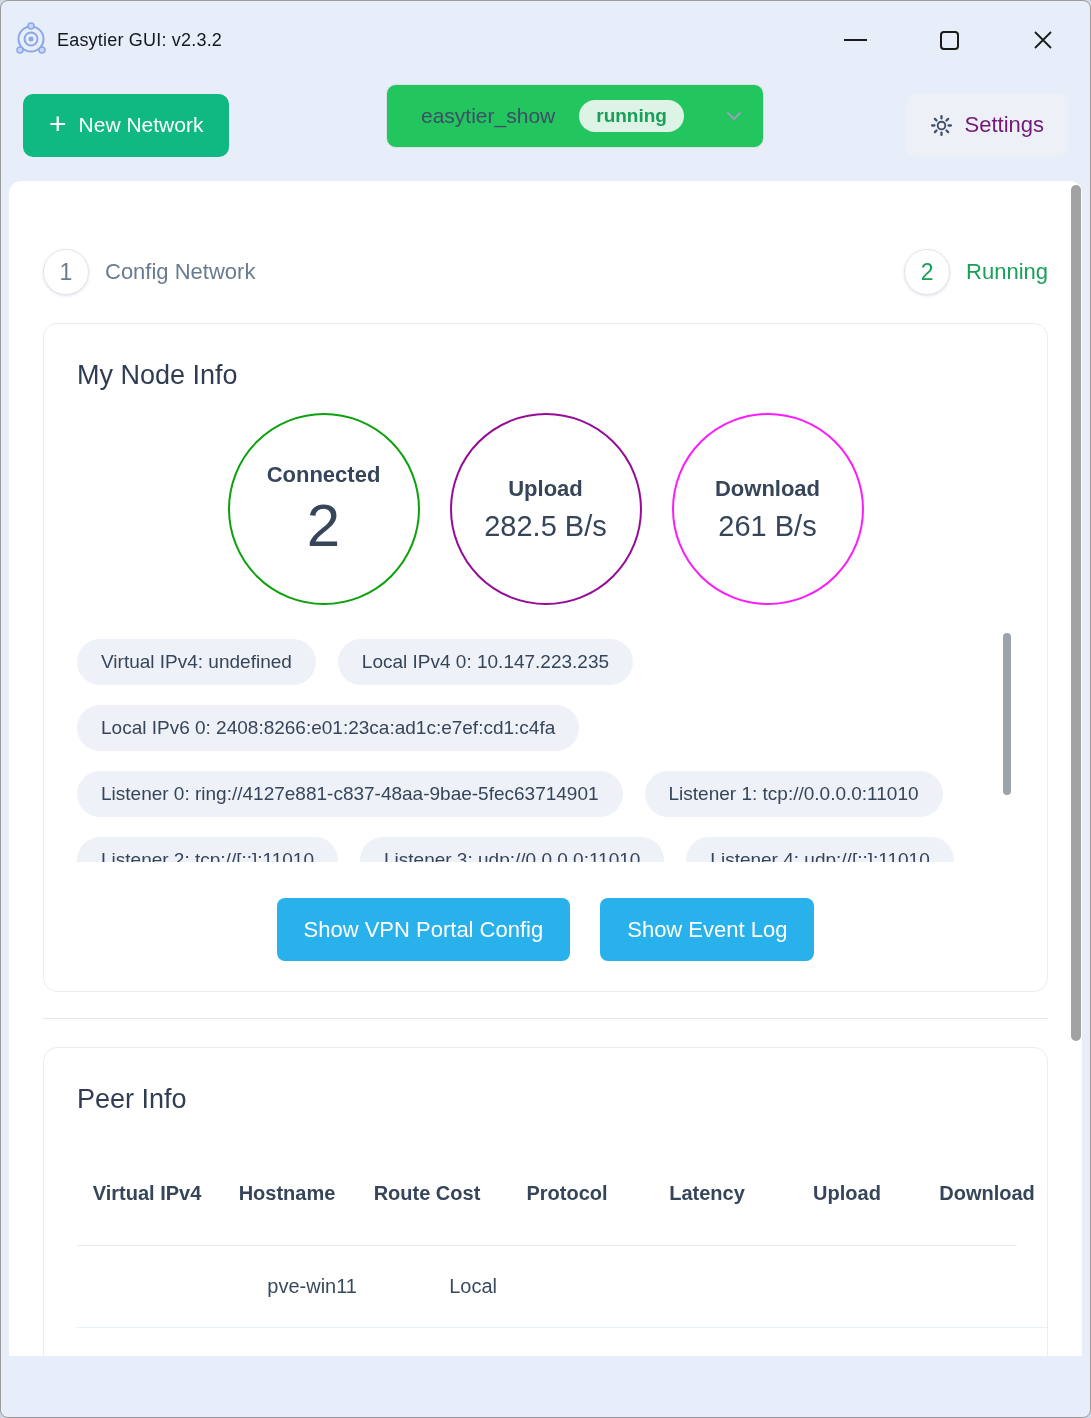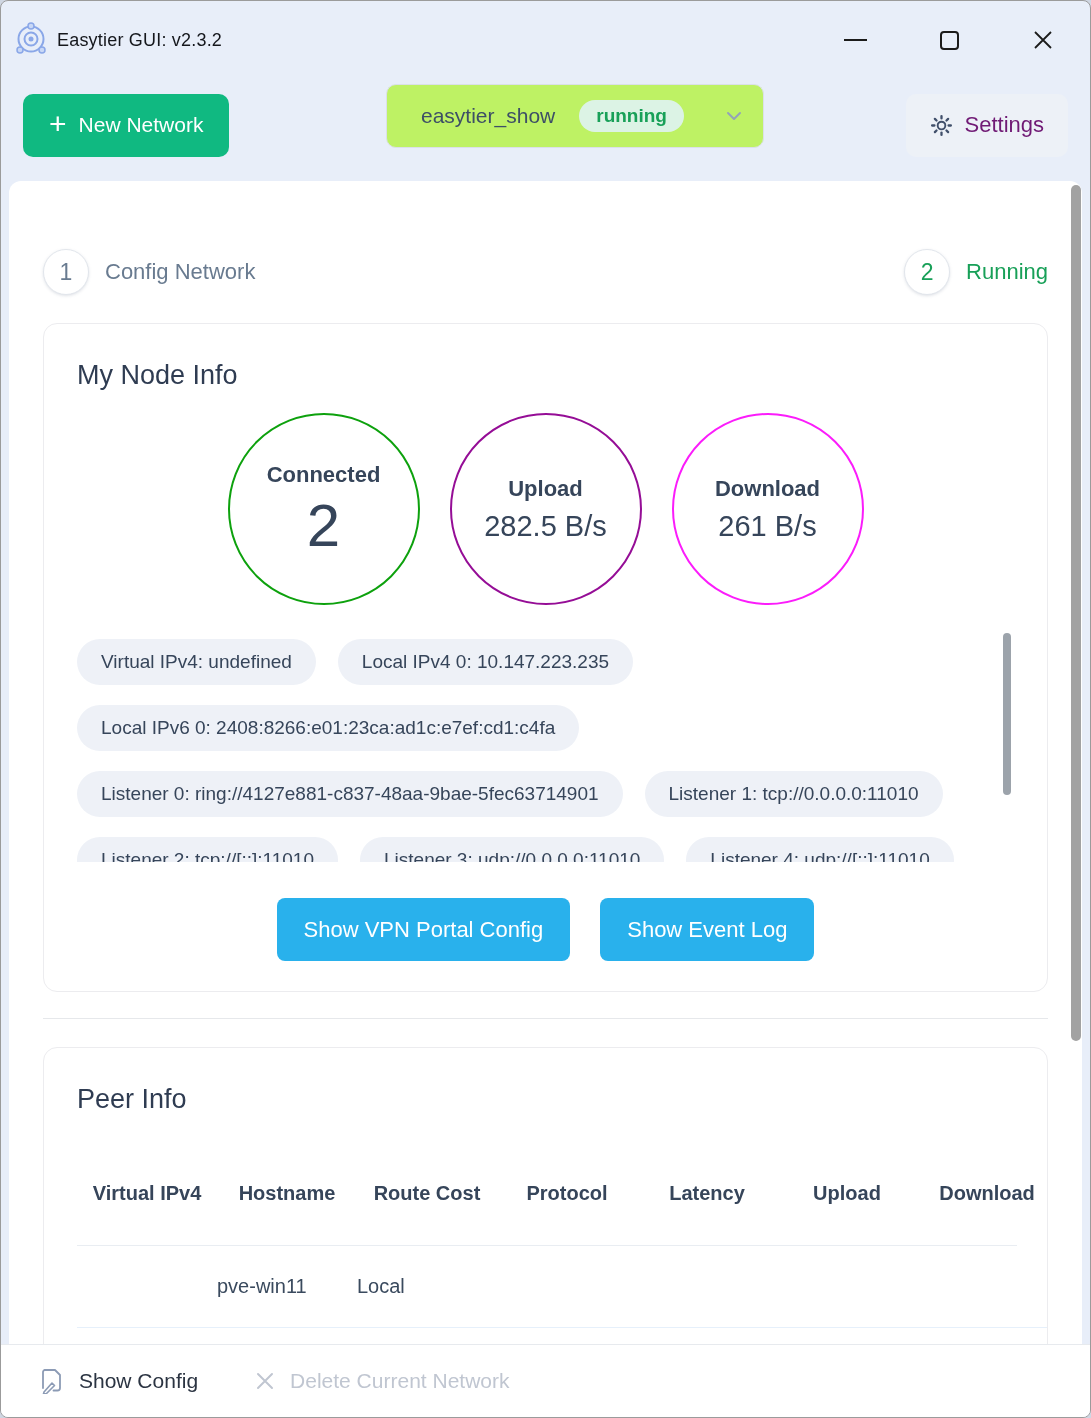--- a/index.html
+++ b/index.html
@@ -25,21 +25,21 @@
   .toolbar{ height:112px; display:flex; align-items:center; padding:0 22px; }
   .btn-new{
     display:flex; align-items:center; gap:12px;
     background:#10b981; color:#fff; border:none; border-radius:10px;
     height:63px; padding:0 26px; font-size:21px; cursor:pointer;
     font-family:inherit;
   }
   .plus{ font-size:30px; font-weight:300; line-height:1; margin-top:-3px; }
   .net-select{
     position:absolute; left:385px; top:83px; width:378px; height:64px;
-    background:#bef264; border:1px solid #dbe0e8; border-radius:10px;
+    background:#22c55e; border:1px solid #dbe0e8; border-radius:10px;
     display:flex; align-items:center; padding:0 20px; cursor:pointer;
   }
   .net-name{ font-size:21px; color:#3d4f66; margin-left:14px; }
   .badge-running{
     margin-left:24px; background:#dcf3e5; color:#18a058; font-weight:bold;
     font-size:19px; padding:5px 17px; border-radius:16px;
   }
   .chevron{ margin-left:auto; width:18px; height:18px; }
   .btn-settings{
     margin-left:auto; display:flex; align-items:center; gap:12px;
@@ -104,21 +104,21 @@
   
   .peer-card{ height:400px; overflow:hidden; }
   .peer-table{ margin-top:26px; width:980px; }
   .ph-row{ display:flex; align-items:center; min-height:104px; }
   .ph-cell{
     width:140px; flex:0 0 140px; text-align:center;
     font-size:20px; font-weight:bold; color:#36455a; line-height:1.6;
   }
   .ph-divider{ border:none; border-top:1px solid #e9edf2; width:940px; }
   .pr-row{ display:flex; align-items:center; height:82px; border-bottom:1px solid #e6f0fb; }
-  .pr-cell{ width:140px; flex:0 0 140px; text-align:left; font-size:20px; color:#3a4a5e; }
+  .pr-cell{ width:140px; flex:0 0 140px; text-align:right; font-size:20px; color:#3a4a5e; }
   
   .main-scrollbar{ position:absolute; top:4px; right:1px; width:10px; height:1166px; }
   .main-scroll-thumb{ width:10px; height:856px; background:#a2a2a2; border-radius:5px; }
   
   .footer{
     position:absolute; left:0; right:0; bottom:0; height:73px;
     background:#fff; border-top:1px solid #e7eaee;
     display:flex; align-items:center; padding-left:40px; gap:56px;
   }
   .footer-item{ display:flex; align-items:center; gap:14px; font-size:21px; cursor:pointer; }
@@ -264,30 +264,14 @@
           <span class="pr-cell"></span>
         </div>
       </div>
     </div>
 
     <div class="main-scrollbar">
       <div class="main-scroll-thumb"></div>
     </div>
   </div>
 
-  <div class="footer">
-    <div class="footer-item fi-enabled">
-      <svg width="24" height="26" viewBox="0 0 24 26">
-        <path d="M4 2 h10 l5 5 v13 a2.5 2.5 0 0 1 -2.5 2.5 h-4" fill="none" stroke="#8c9bb5" stroke-width="1.8" stroke-linecap="round" stroke-linejoin="round"></path>
-        <path d="M4 2 a2 2 0 0 0 -2 2 v16" fill="none" stroke="#8c9bb5" stroke-width="1.8" stroke-linecap="round"></path>
-        <path d="M3 24 L11 15 L13.5 17.5 L5.5 25.5 L2.5 25.8 Z" fill="none" stroke="#8c9bb5" stroke-width="1.6" stroke-linejoin="round"></path>
-      </svg>
-      <span>Show Config</span>
-    </div>
-    <div class="footer-item fi-disabled">
-      <svg width="22" height="22" viewBox="0 0 22 22">
-        <path d="M4 4 L18 18 M18 4 L4 18" stroke="#c0c6d1" stroke-width="2" fill="none" stroke-linecap="round"></path>
-      </svg>
-      <span>Delete Current Network</span>
-    </div>
-  </div>
 
 </div>
 
 </body></html>

